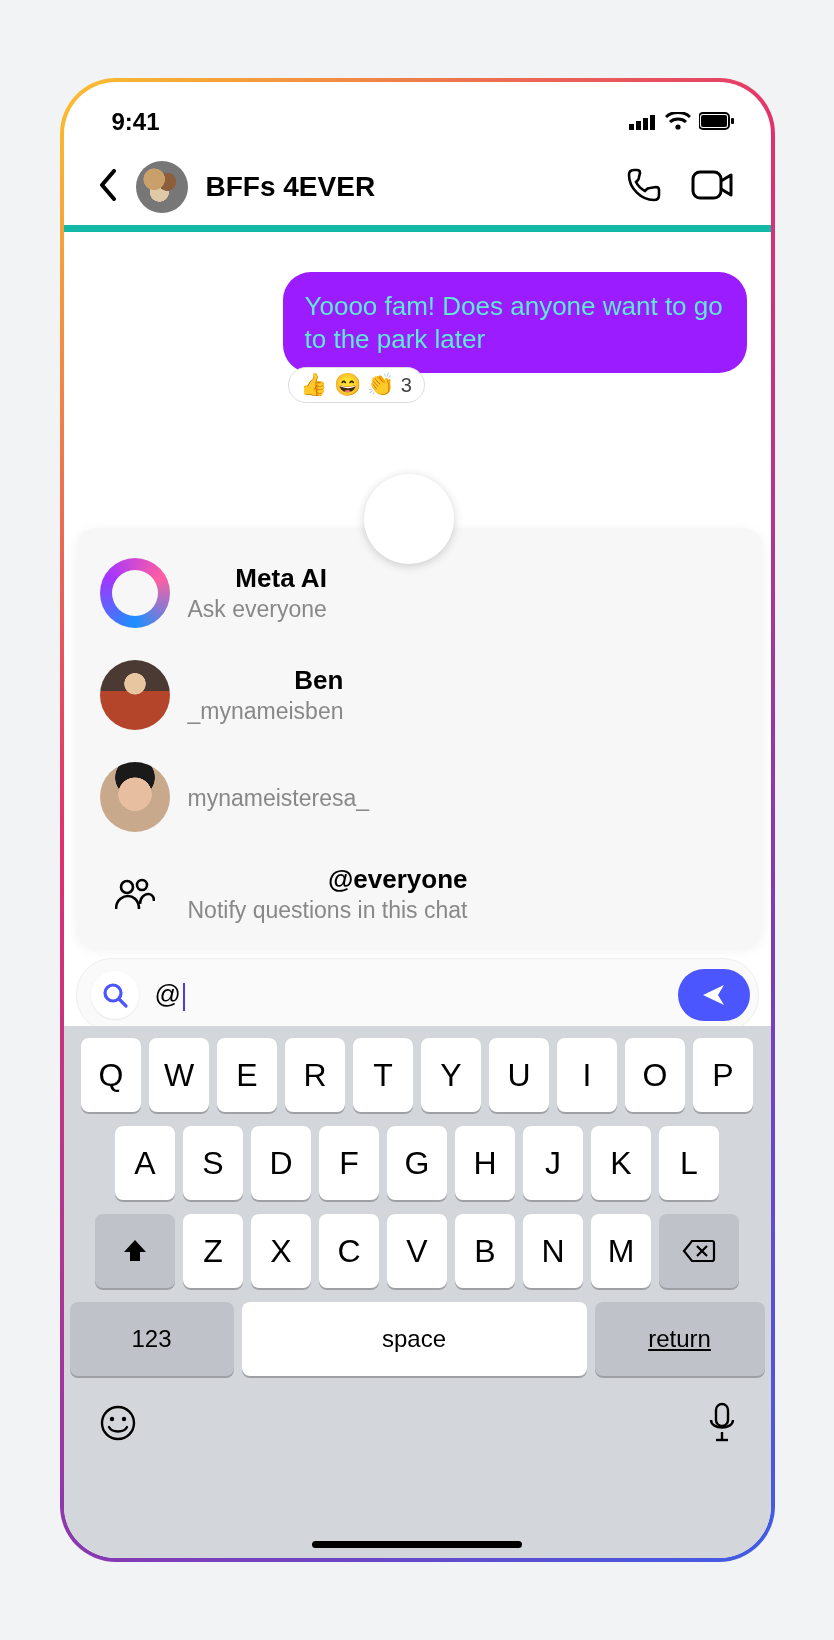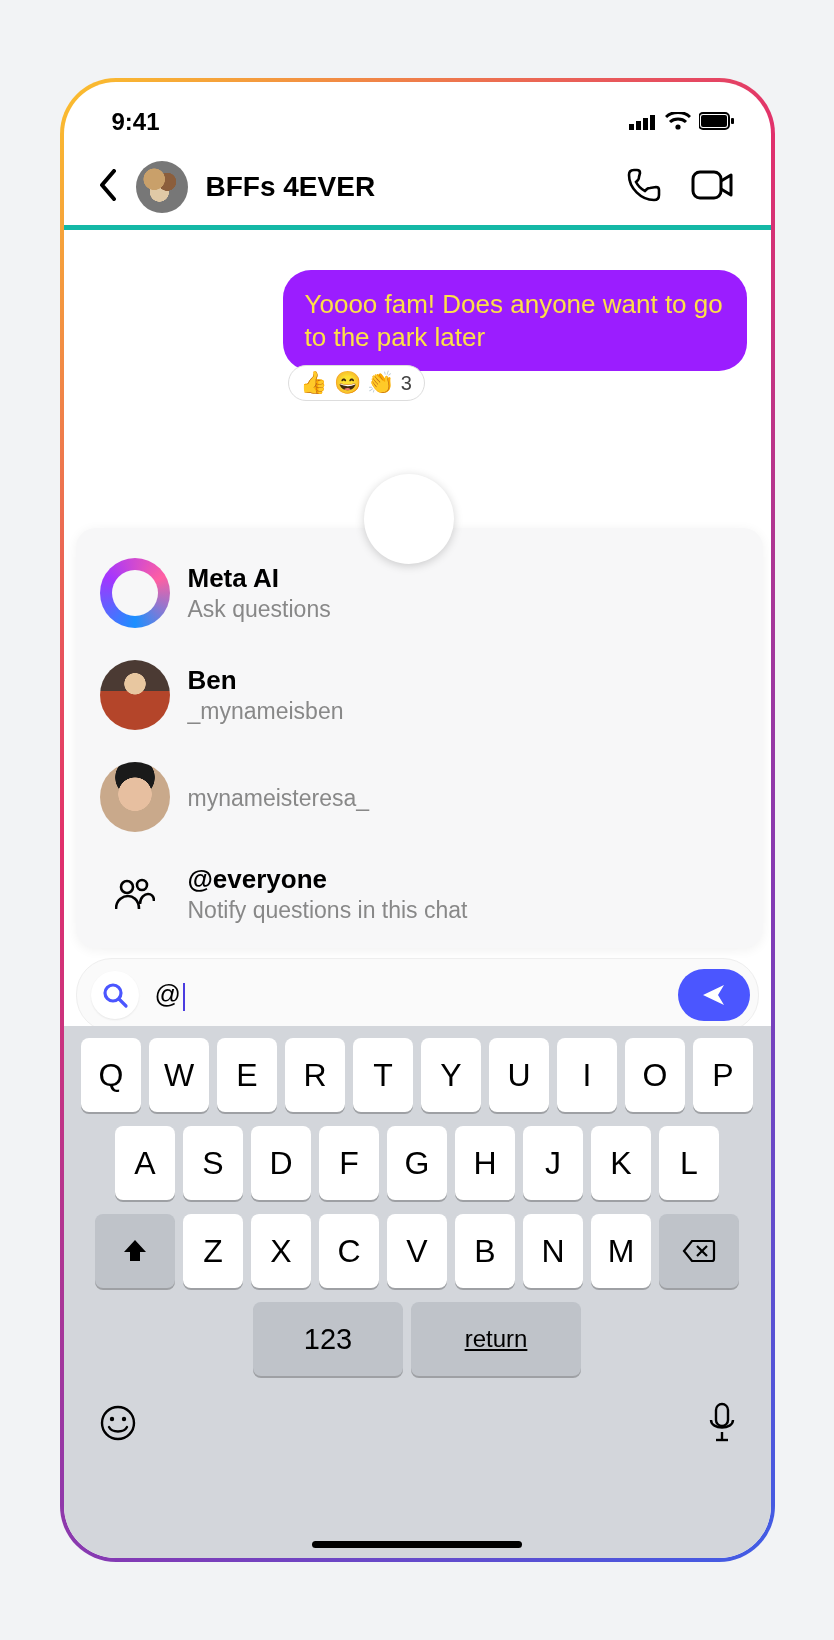--- a/index.html
+++ b/index.html
@@ -3,33 +3,33 @@
 <meta charset="utf-8">
 <style>
   html,body{margin:0;padding:0;background:#f2f3f5;font-family:-apple-system,Helvetica,Arial,sans-serif;}
   .stage{width:834px;height:1640px;margin:0 auto;background:#f2f3f5;display:flex;align-items:center;justify-content:center;}
   .phone{position:relative;width:715px;height:1484px;border-radius:56px;padding:4px;background:linear-gradient(135deg,#fbc02d 0%,#e1306c 35%,#833ab4 70%,#405de6 100%);box-sizing:border-box;}
   .screen{position:relative;width:100%;height:100%;background:#fff;border-radius:52px;overflow:hidden;}
   
   .statusbar{height:54px;display:flex;align-items:center;justify-content:space-between;padding:13px 36px 0 48px;font-weight:700;font-size:24px;color:#000;}
   .status-right{display:flex;align-items:center;gap:8px;}
   
-  .chat-header{height:76px;display:flex;align-items:center;padding:0 24px;border-bottom:5px solid #14b8a6;}
+  .chat-header{height:76px;display:flex;align-items:center;padding:0 24px;border-bottom:7px solid #14b8a6;}
   .back{padding:6px 10px;}
   .avatar{width:52px;height:52px;border-radius:50%;}
   .avatar.group{background:radial-gradient(circle at 35% 35%,#c9a06a 0 22%,transparent 23%),radial-gradient(circle at 60% 40%,#8b5e3c 0 20%,transparent 21%),radial-gradient(circle at 45% 60%,#e0c9a6 0 22%,transparent 23%),#777;margin-left:8px;}
   .chat-title{font-size:28px;font-weight:800;margin-left:18px;flex:1;color:#000;}
   .hicon{padding:6px 14px;}
   
   .messages{padding:40px 24px 0;}
-  .bubble-out{background:#9b1dff;color:#fde047;font-size:26px;border-radius:28px;padding:18px 22px;max-width:420px;margin-left:auto;line-height:1.25;}
+  .bubble-out{background:#9b1dff;color:#5eead4;font-size:26px;border-radius:28px;padding:18px 22px;max-width:420px;margin-left:auto;line-height:1.25;}
   .reactions{display:inline-flex;align-items:center;gap:6px;background:#fff;border:1px solid #ddd;border-radius:22px;padding:4px 12px;font-size:22px;margin-left:200px;margin-top:-6px;position:relative;z-index:2;}
   .reactions .count{font-size:20px;color:#444;}
   
-  .mention-card{position:absolute;left:12px;right:8px;bottom:610px;background:#f7f7f8;border-radius:20px;padding:14px 8px 8px;box-shadow:0 2px 12px rgba(0,0,0,0.06);}
+  .mention-card{position:absolute;left:12px;right:8px;bottom:610px;background:#f7f7f8;border-radius:20px;padding:14px 8px 8px;box-shadow:0 2px 12px rgba(0,0,0,0.06);text-align:right;}
   .mc-row{display:flex;align-items:center;gap:18px;padding:16px 16px;border-radius:12px;}
   .mc-avatar{width:70px;height:70px;border-radius:50%;flex-shrink:0;display:flex;align-items:center;justify-content:center;}
   .meta-ring{background:conic-gradient(from 180deg,#1b90ff,#a335ff,#ff5fa2,#1b90ff);}
   .meta-ring::after{content:"";display:block;width:46px;height:46px;border-radius:50%;background:#f7f7f8;margin:auto;}
   .ben-av{background:radial-gradient(circle at 50% 34%,#e8c7a0 0 18%,transparent 19%),linear-gradient(180deg,#4b3a33 0 44%,#b4452a 44% 100%);}
   .teresa-av{background:radial-gradient(circle at 50% 46%,#e7bfa0 0 32%,transparent 33%),radial-gradient(circle at 50% 22%,#1a1a1a 0 30%,transparent 31%),#c9a98b;}
   .mc-txt .mc-name{font-size:26px;font-weight:700;color:#000;}
   .mc-txt .mc-sub{font-size:23px;color:#888;margin-top:2px;}
   .mc-people{width:70px;display:flex;align-items:center;justify-content:center;}
   
@@ -40,21 +40,21 @@
   .input-txt{flex:1;font-size:26px;color:#000;padding-left:16px;}
   .cursor{display:inline-block;width:2px;height:28px;background:#4a3ce0;vertical-align:middle;margin-left:2px;}
   .send-btn{width:72px;height:52px;border-radius:26px;background:#4b56ff;display:flex;align-items:center;justify-content:center;}
   
   .keyboard{position:absolute;left:0;right:0;bottom:0;height:520px;background:#d3d6db;padding:12px 6px 0;}
   .krow{display:flex;justify-content:center;gap:8px;margin-bottom:14px;}
   .key{background:#fff;border-radius:8px;height:74px;display:flex;align-items:center;justify-content:center;font-size:32px;font-weight:500;color:#000;box-shadow:0 2px 0 rgba(0,0,0,0.25);}
   .key.letter{width:60px;}
   .key.func{background:#bfc3c9;width:80px;}
   .krow.bottom{gap:8px;}
-  .key.wide123{background:#bfc3c9;width:150px;font-size:29px;}
+  .key.wide123{background:#bfc3c9;width:164px;font-size:24px;}
   .key.space{flex:1;font-size:24px;}
   .key.return{background:#bfc3c9;width:170px;font-size:24px;text-decoration:underline;}
   .kb-bottom{display:flex;align-items:center;justify-content:space-between;padding:12px 28px 0;}
   .home-ind{position:absolute;bottom:10px;left:50%;transform:translateX(-50%);width:210px;height:7px;background:#000;border-radius:4px;}
 </style>
 </head>
 <body>
 
 <div class="stage">
   <div class="phone">
@@ -119,21 +119,21 @@
         </div>
       </div>
 
       <div class="tap-dot"></div>
 
       <div class="mention-card">
         <div class="mc-row">
           <div class="mc-avatar meta-ring"></div>
           <div class="mc-txt">
             <div class="mc-name">Meta AI</div>
-            <div class="mc-sub">Ask questions</div>
+            <div class="mc-sub">Ask everyone</div>
           </div>
         </div>
         <div class="mc-row">
           <div class="mc-avatar ben-av"></div>
           <div class="mc-txt">
             <div class="mc-name">Ben</div>
             <div class="mc-sub">_mynameisben</div>
           </div>
         </div>
         <div class="mc-row">
@@ -213,20 +213,21 @@
           <div class="key func">
             <svg width="34" height="24" viewBox="0 0 34 24">
                 <path d="M10 2 H30 C31 2 32 3 32 4 V20 C32 21 31 22 30 22 H10 L2 12 Z" fill="none" stroke="#000" stroke-width="2.2"></path>
                 <line x1="15" y1="7" x2="25" y2="17" stroke="#000" stroke-width="2.2"></line>
                 <line x1="25" y1="7" x2="15" y2="17" stroke="#000" stroke-width="2.2"></line>
               </svg>
           </div>
         </div>
         <div class="krow bottom">
           <div class="key wide123">123</div>
+          <div class="key space">space</div>
           <div class="key return">return</div>
         </div>
         <div class="kb-bottom">
           <div>
             <svg width="40" height="40" viewBox="0 0 40 40">
                 <circle cx="20" cy="20" r="16" fill="none" stroke="#000" stroke-width="2.4"></circle>
                 <circle cx="14" cy="16" r="2.2" fill="#000"></circle>
                 <circle cx="26" cy="16" r="2.2" fill="#000"></circle>
                 <path d="M11 24 C14 30 26 30 29 24" fill="none" stroke="#000" stroke-width="2.4" stroke-linecap="round"></path>
               </svg>

